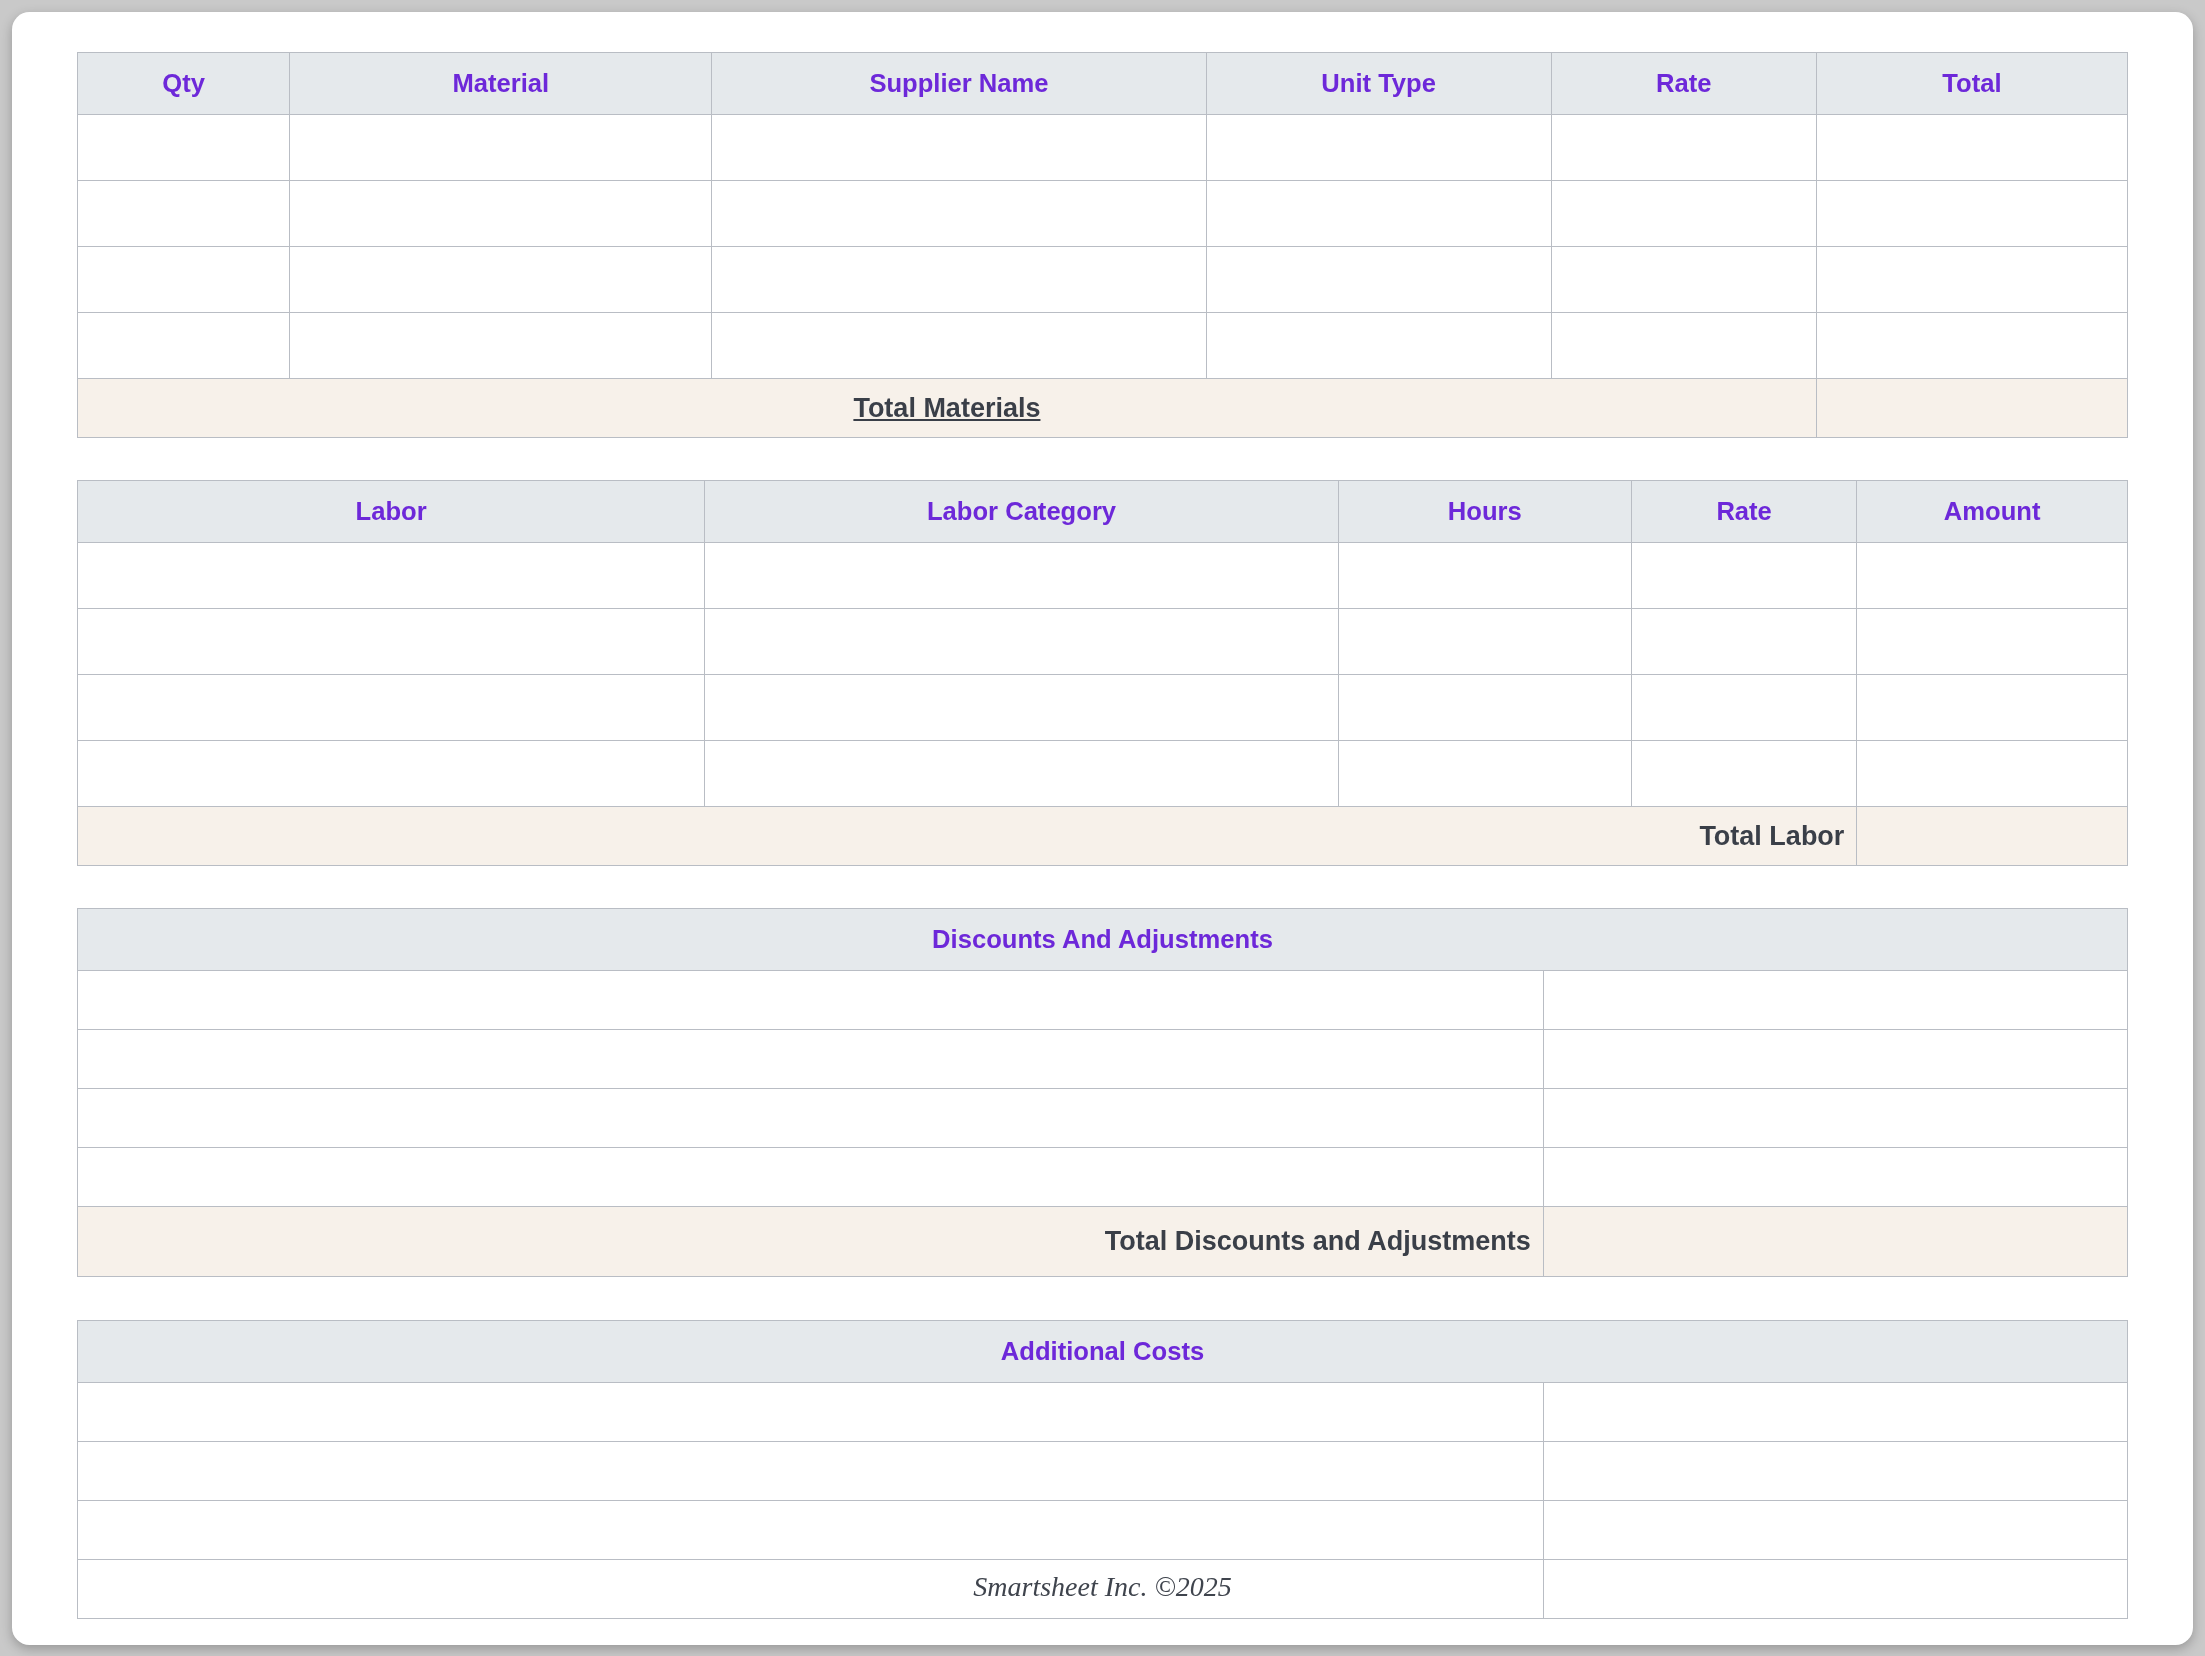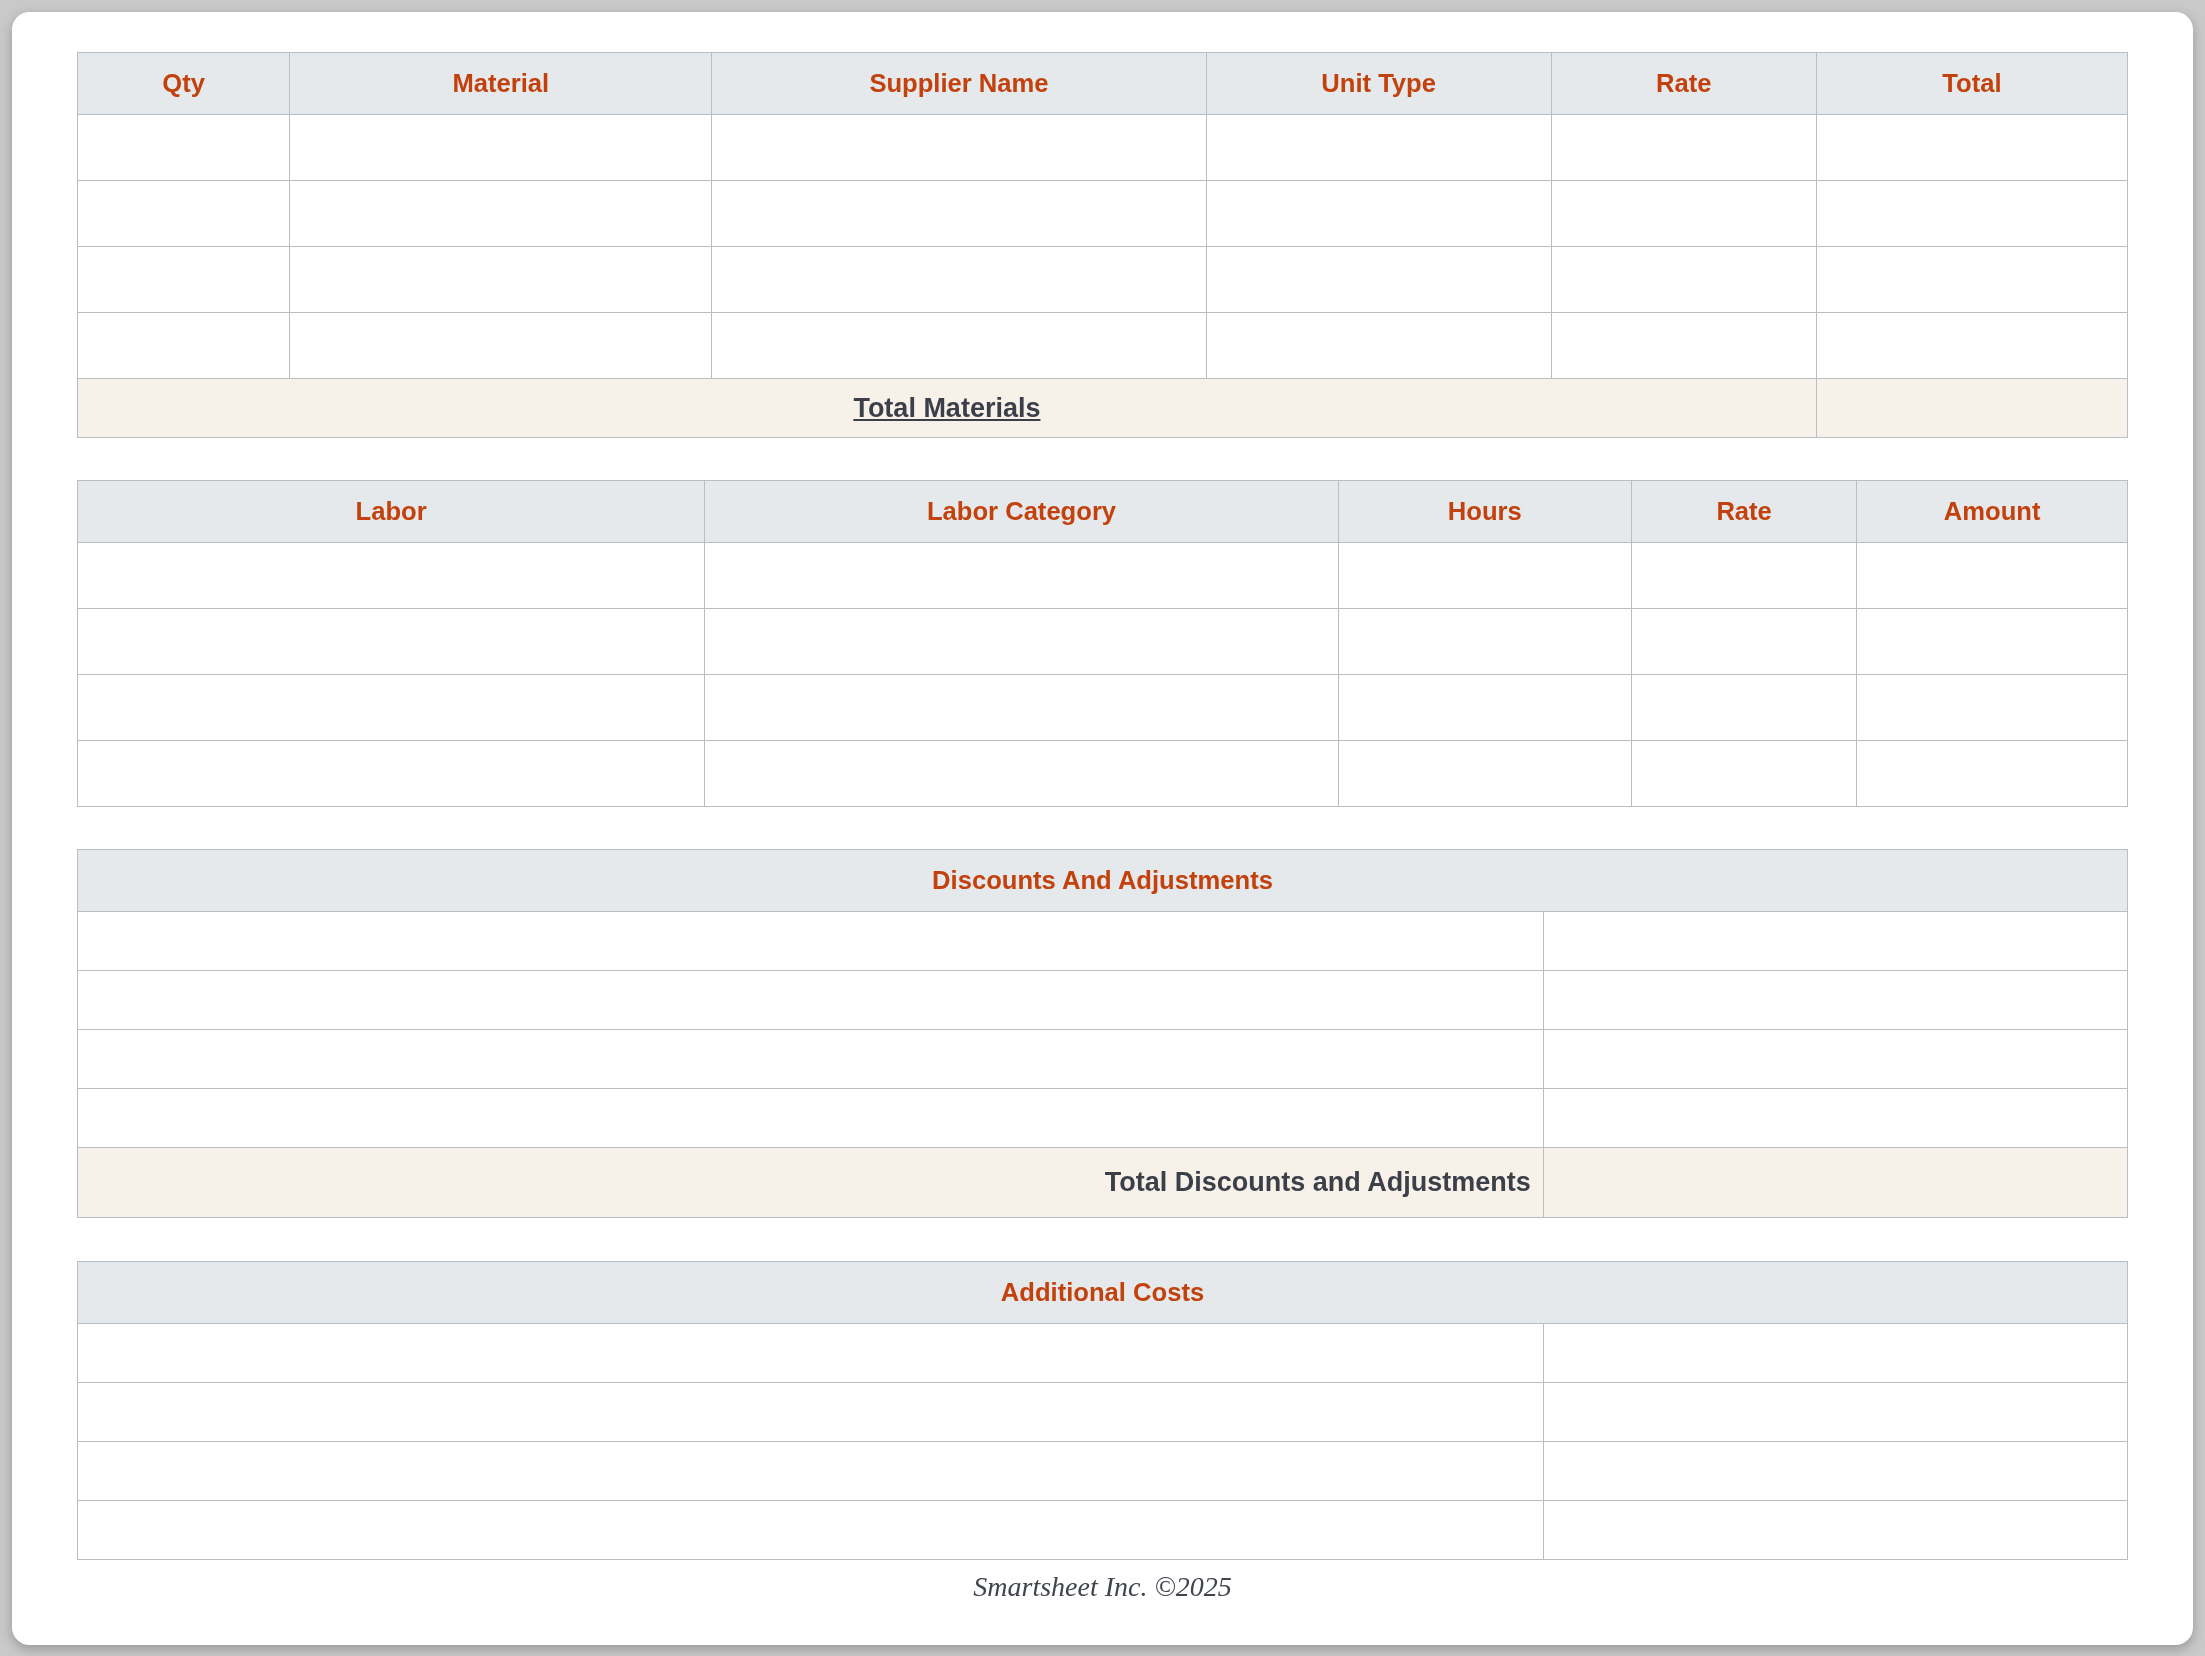--- a/index.html
+++ b/index.html
@@ -47,21 +47,21 @@
     font-size: 25px;
     color: #3f444d;
     background: #ffffff;
   }
   table.grid th {
     background: #e5e9ec;
     font-weight: bold;
     text-align: center;
     font-size: 25.6px;
     height: 62px;
-    color: #c2410c;
+    color: #6d28d9;
   }
   td.amt {
     background: #f7f9fb;
   }
   tr.total-row td {
     background: #f7f1ea;
     font-weight: bold;
     font-size: 27px;
     color: #3a3f48;
     height: 59px;
@@ -204,20 +204,24 @@
           <td></td>
           <td class="amt"></td>
         </tr>
         <tr>
           <td></td>
           <td></td>
           <td></td>
           <td></td>
           <td class="amt"></td>
         </tr>
+        <tr class="total-row">
+          <td class="total-label-right" colspan="4">Total Labor</td>
+          <td class="total-amt"></td>
+        </tr>
       </tbody>
     </table>
 
     <div class="two-col">
 
       <div>
         <table class="grid small">
           <colgroup>
             <col style="width:71.5%">
             <col style="width:28.5%">

